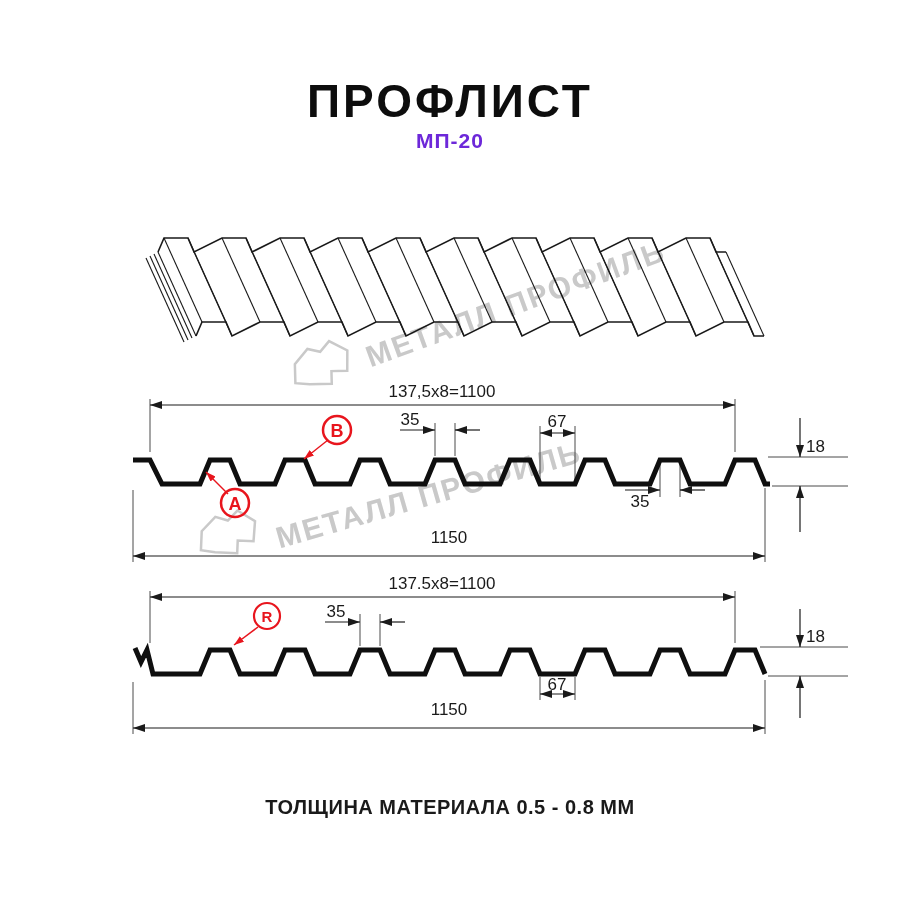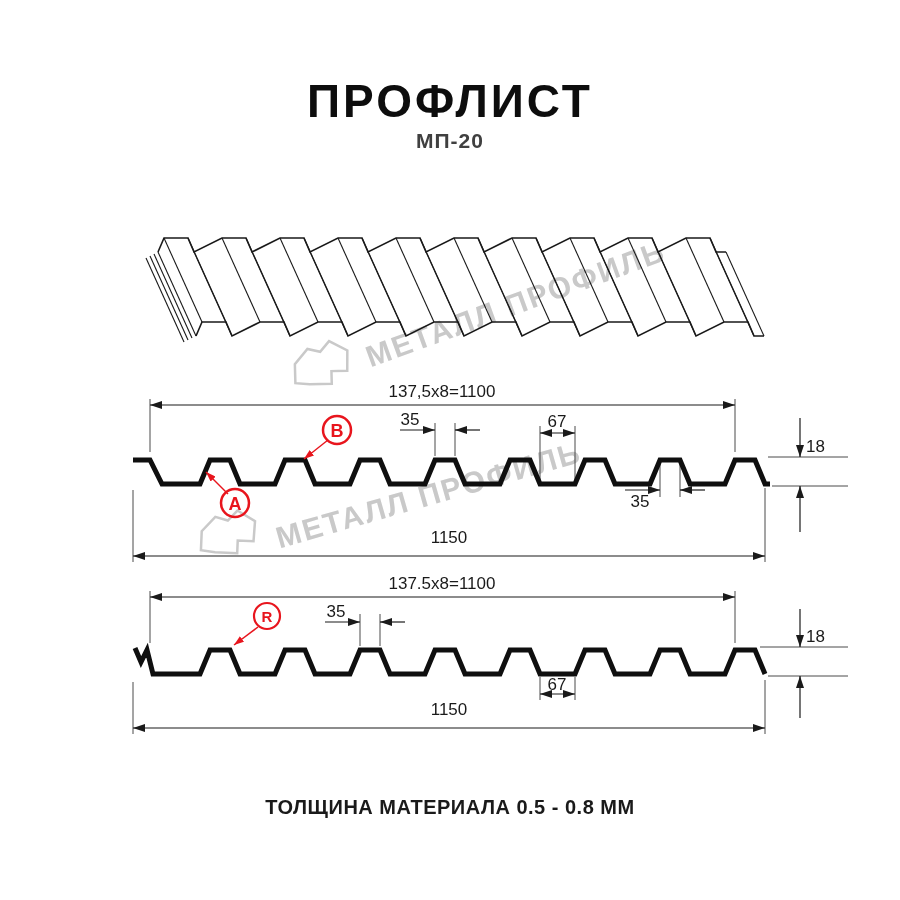--- a/index.html
+++ b/index.html
@@ -1,21 +1,21 @@
 <!DOCTYPE html>
 <html><head>
 <meta charset="utf-8">
 <style>
   html,body{margin:0;padding:0;background:#fff;}
   .page{position:relative;width:900px;height:900px;background:#ffffff;overflow:hidden;
         font-family:"Liberation Sans",sans-serif;color:#111;}
   .title{position:absolute;top:74px;left:0;right:0;text-align:center;
          font-size:46px;font-weight:bold;letter-spacing:3px;color:#0d0d0d;}
   .subtitle{position:absolute;top:129px;left:0;right:0;text-align:center;
-         font-size:21px;font-weight:600;letter-spacing:1px;color:#404040;}
+         font-size:21px;font-weight:600;letter-spacing:1px;color:#6d28d9;}
   .footer-note{position:absolute;top:796px;left:0;right:0;text-align:center;
          font-size:20px;font-weight:600;letter-spacing:0.5px;color:#1a1a1a;}
   svg{position:absolute;left:0;top:0;}
   .dim-text{font-size:17px;fill:#1a1a1a;}
   .ext{stroke:#4a4a4a;stroke-width:1;}
   .dim{stroke:#1a1a1a;stroke-width:1.2;}
   .profile{stroke:#0f0f0f;stroke-width:5;fill:none;stroke-linejoin:miter;}
   .wm-text{font-size:30px;font-weight:bold;letter-spacing:2px;}
   .callout-letter{font-size:18px;font-weight:bold;text-anchor:middle;}
   .callout-letter-sm{font-size:15px;font-weight:bold;text-anchor:middle;}

